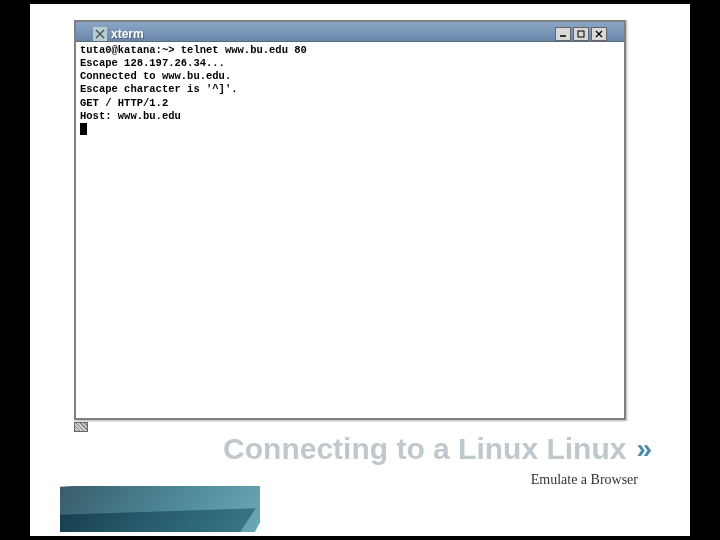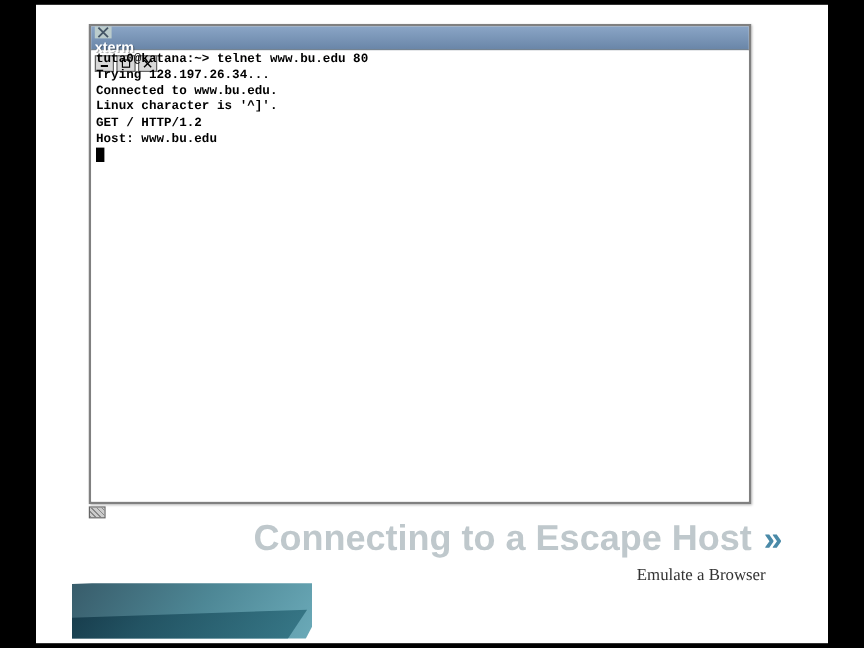--- a/index.html
+++ b/index.html
@@ -26,24 +26,23 @@
     width: 552px;
     height: 400px;
     border: 2px solid #808080;
     background: #fff;
     box-shadow: 1px 1px 2px rgba(0,0,0,0.3);
   }
   .titlebar {
     height: 20px;
     background: linear-gradient(to bottom, #8aa5c6, #6a86a8);
     display: flex;
-    align-items: flex-start;
-    padding: 0 3px;
+    align-items: flex-end;
+    padding: 0 17px;
     border-bottom: 1px solid #5a6a7a;
-    flex-direction: column;
   }
   .titlebar-icon {
     width: 14px;
     height: 14px;
     background: #bcc;
     margin-right: 4px;
     display: flex;
     align-items: center;
     justify-content: center;
     font-size: 10px;
@@ -185,31 +184,31 @@
         </div>
         <div class="tb-btn">
           <svg width="8" height="8" viewBox="0 0 8 8">
               <line x1="1" y1="1" x2="7" y2="7" stroke="#000" stroke-width="1.2"></line>
               <line x1="7" y1="1" x2="1" y2="7" stroke="#000" stroke-width="1.2"></line>
             </svg>
         </div>
       </div>
     </div>
     <div class="terminal-content"><span>tuta0@katana:~&gt; telnet www.bu.edu 80</span>
-<span>Trying 128.197.26.34...</span>
+<span>Escape 128.197.26.34...</span>
 <span>Connected to www.bu.edu.</span>
-<span>Linux character is '^]'.</span>
+<span>Escape character is '^]'.</span>
 <span>GET / HTTP/1.2</span>
 <span>Host: www.bu.edu</span>
 <span class="cursor-block"></span></div>
   </div>
 
   <div class="resize-grip"></div>
 
   <div class="slide-title">
-    <span>Connecting to a Escape Host</span>
+    <span>Connecting to a Linux Linux</span>
     <span class="chevrons">»</span>
   </div>
 
   <div class="subtitle">Emulate a Browser</div>
 
   <div class="corner-deco"></div>
 </div>
 
 </body></html>

